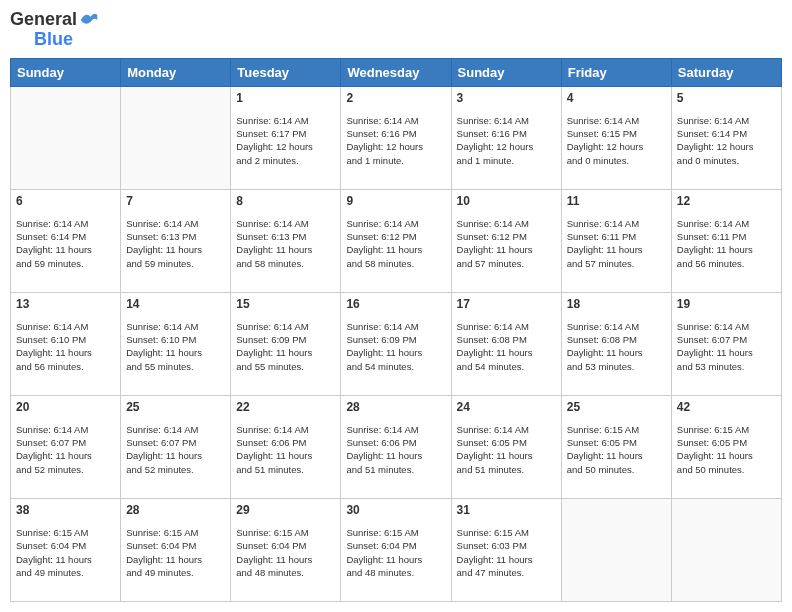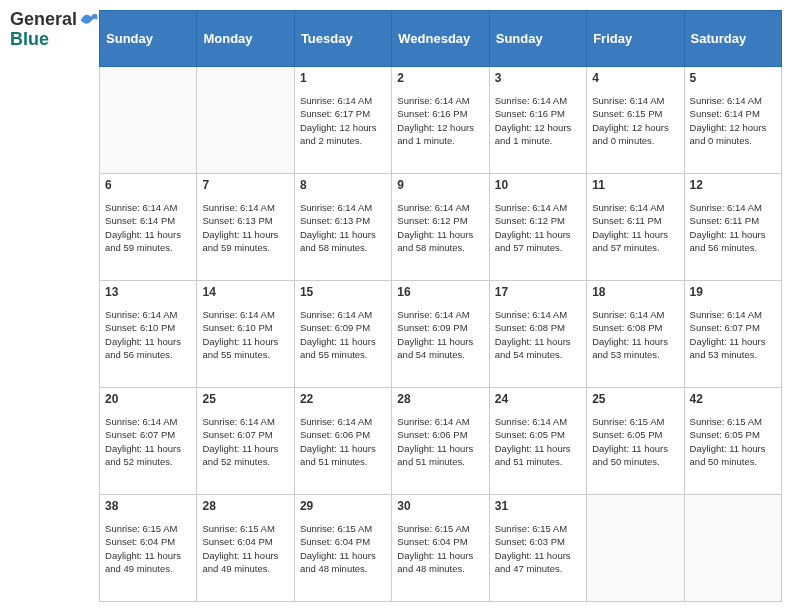--- a/index.html
+++ b/index.html
@@ -8,39 +8,41 @@
       height: 612px;
       font-family: Arial, sans-serif;
       background: #fff;
       overflow: hidden;
     }
     .page {
       width: 792px;
       height: 612px;
       padding: 10px;
       display: flex;
+      flex-direction: column;
     }
     .header {
       display: flex;
       align-items: flex-start;
       justify-content: space-between;
       margin-bottom: 8px;
     }
     .logo {
       display: flex;
       align-items: center;
     }
     .logo-text {
       font-size: 18px;
       font-weight: bold;
       color: #333;
       line-height: 1.1;
     }
     .logo-text span {
-      color: #0f766e;
+      color: #3b82f6;
+      margin-left: 24px;
     }
     .logo-icon {
       width: 20px;
       height: 20px;
       margin-left: 2px;
     }
     .title-section {
       text-align: right;
     }
     .main-title {
@@ -56,21 +58,21 @@
       flex: 1;
       border: 1px solid #ccc;
       border-collapse: collapse;
       width: 100%;
       table-layout: fixed;
     }
     .calendar th {
       background-color: #3a7abf;
       color: white;
       text-align: left;
-      padding: 20px 6px;
+      padding: 6px 6px;
       font-size: 13px;
       border: 1px solid #2a6aaf;
     }
     .calendar td {
       border: 1px solid #ccc;
       vertical-align: top;
       padding: 4px 5px;
       font-size: 10px;
       color: #333;
       height: 80px;

